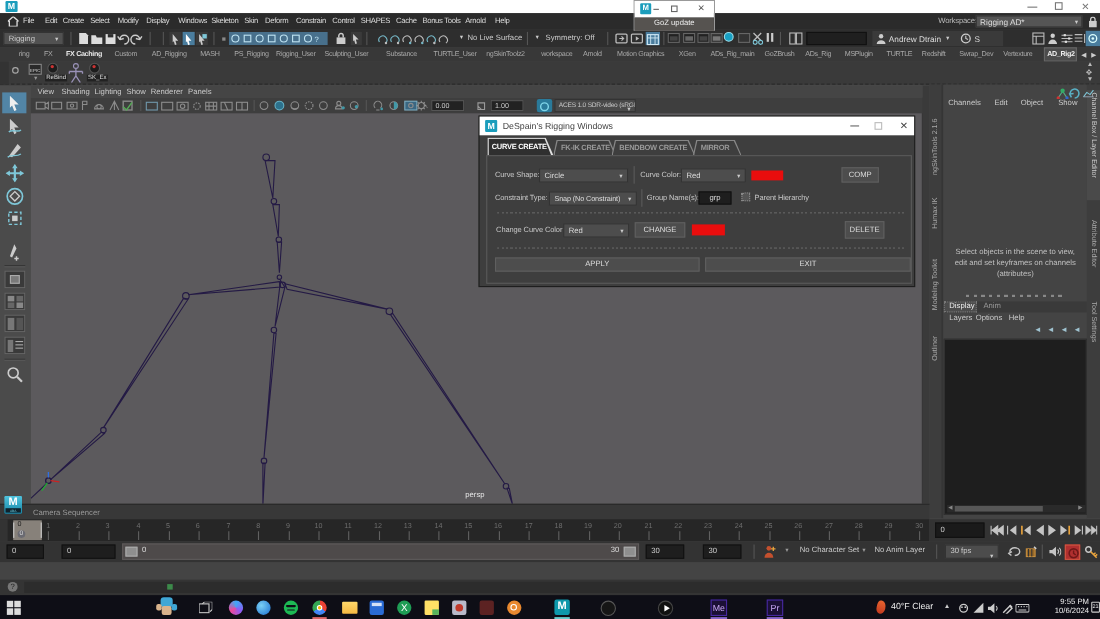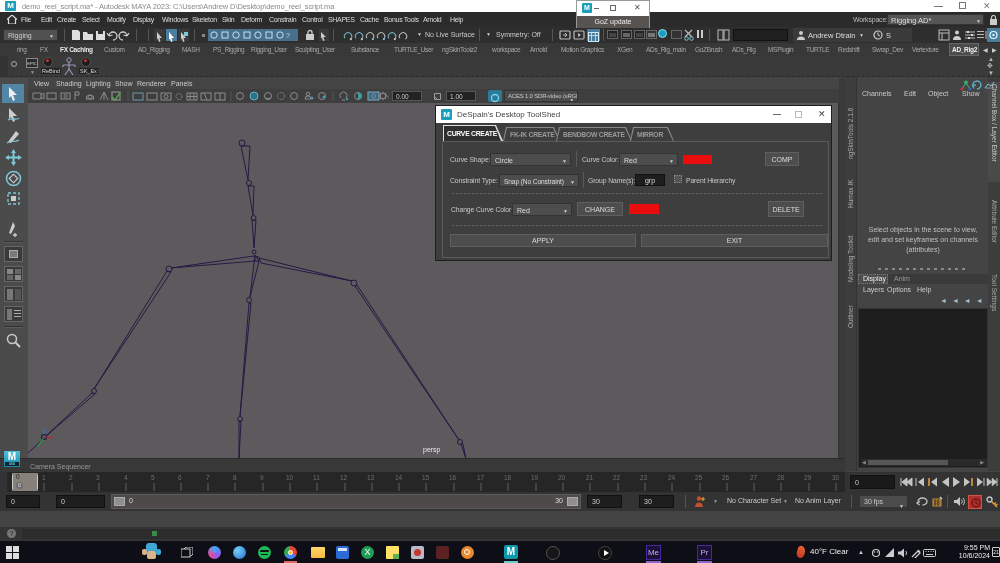--- a/index.html
+++ b/index.html
@@ -8,21 +8,20 @@
 #root { position:absolute; left:0; top:0; width:1000px; height:563px; background:#444; overflow:hidden; }
 .abs { position:absolute; }
 .t { color:#cbcbcb; font-size:8px; white-space:nowrap; }
 </style>
 </head>
 <body>
 <div id="root">
 
 <div class="abs" style="left:0;top:0;width:1000px;height:12px;background:#ffffff;">
   <div class="abs" style="left:5px;top:1px;width:11px;height:10px;background:#1b9dbc;border-radius:1px;color:#fff;font-size:8px;font-weight:bold;text-align:center;line-height:10px;">M</div>
-  <div class="abs" style="left:22px;top:2px;font-size:7.5px;letter-spacing:-0.1px;color:#8a8a8a;white-space:nowrap;">demo_reel_script.ma* - Autodesk MAYA 2023: C:\Users\Andrew D\Desktop\demo_reel_script.ma</div>
   <div class="abs" style="left:934px;top:6px;width:9px;height:1px;background:#777;"></div>
   <div class="abs" style="left:959px;top:2px;width:7px;height:7px;border:1px solid #777;"></div>
   <div class="abs" style="left:983px;top:1px;color:#777;font-size:9px;">✕</div>
 </div>
 
 <div class="abs" style="left:0;top:27px;width:1000px;height:16px;background:#2e2e2e;">
   <div class="abs" style="left:3px;top:2px;width:55px;height:12px;background:#515151;border:1px solid #333;">
     <div class="abs" style="left:4px;top:2px;font-size:7px;color:#ccc;">Rigging</div>
     <div class="abs" style="right:3px;top:3px;color:#ccc;font-size:5px;">▼</div>
   </div>
@@ -743,21 +742,21 @@
     <div class="abs" style="left:17px;top:7px;width:5px;height:1px;background:#666;"></div>
     <div class="abs" style="left:33px;top:4px;width:6px;height:6px;border:1px solid #666;"></div>
     <div class="abs" style="left:57px;top:2px;color:#555;font-size:8px;">✕</div>
   </div>
   <div class="abs" style="left:0;top:15px;width:72px;height:12px;background:#565350;color:#eee;font-size:7px;text-align:center;line-height:12px;">GoZ update</div>
 </div>
 
 <div class="abs" style="left:435px;top:105px;width:397px;height:156px;border:1px solid #1e1e1e;background:#3e3e3e;">
   <div class="abs" style="left:0;top:0;width:395px;height:17px;background:#fff;">
     <div class="abs" style="left:5px;top:3px;width:11px;height:11px;background:#1b9dbc;border-radius:1px;color:#fff;font-size:8px;font-weight:bold;text-align:center;line-height:11px;">M</div>
-    <div class="abs" style="left:21px;top:4px;font-size:8px;color:#444;white-space:nowrap;">DeSpain's Desktop ToolShed</div>
+    <div class="abs" style="left:21px;top:4px;font-size:8px;color:#444;white-space:nowrap;">DeSpain's Rigging Windows</div>
     <div class="abs" style="left:337px;top:8px;width:8px;height:1px;background:#666;"></div>
     <div class="abs" style="left:359px;top:5px;width:7px;height:7px;border:1px solid #bbb;"></div>
     <div class="abs" style="left:382px;top:3px;color:#444;font-size:9px;">✕</div>
   </div>
 
   <div class="abs" style="left:7px;top:19px;width:60px;height:16px;background:#e0e0e0;clip-path:polygon(0 0,53px 0,60px 100%,0 100%);"></div>
   <div class="abs" style="left:8px;top:20px;width:57px;height:15px;background:#2f2f2f;clip-path:polygon(0 0,51px 0,57px 100%,0 100%);color:#fff;font-size:6.8px;letter-spacing:-0.25px;font-weight:bold;text-align:left;padding-left:3px;line-height:15px;white-space:nowrap;">CURVE CREATE</div>
   <div class="abs" style="left:67px;top:21px;width:57px;height:14px;background:#888;clip-path:polygon(3px 0,51px 0,57px 100%,0 100%);"></div>
   <div class="abs" style="left:68px;top:22px;width:55px;height:13px;background:#3e3e3e;clip-path:polygon(3px 0,49px 0,55px 100%,0 100%);color:#999;font-size:6.8px;letter-spacing:-0.25px;font-weight:bold;padding-left:6px;line-height:13px;white-space:nowrap;">FK-IK CREATE</div>
   <div class="abs" style="left:120px;top:21px;width:76px;height:14px;background:#888;clip-path:polygon(3px 0,70px 0,76px 100%,0 100%);"></div>

